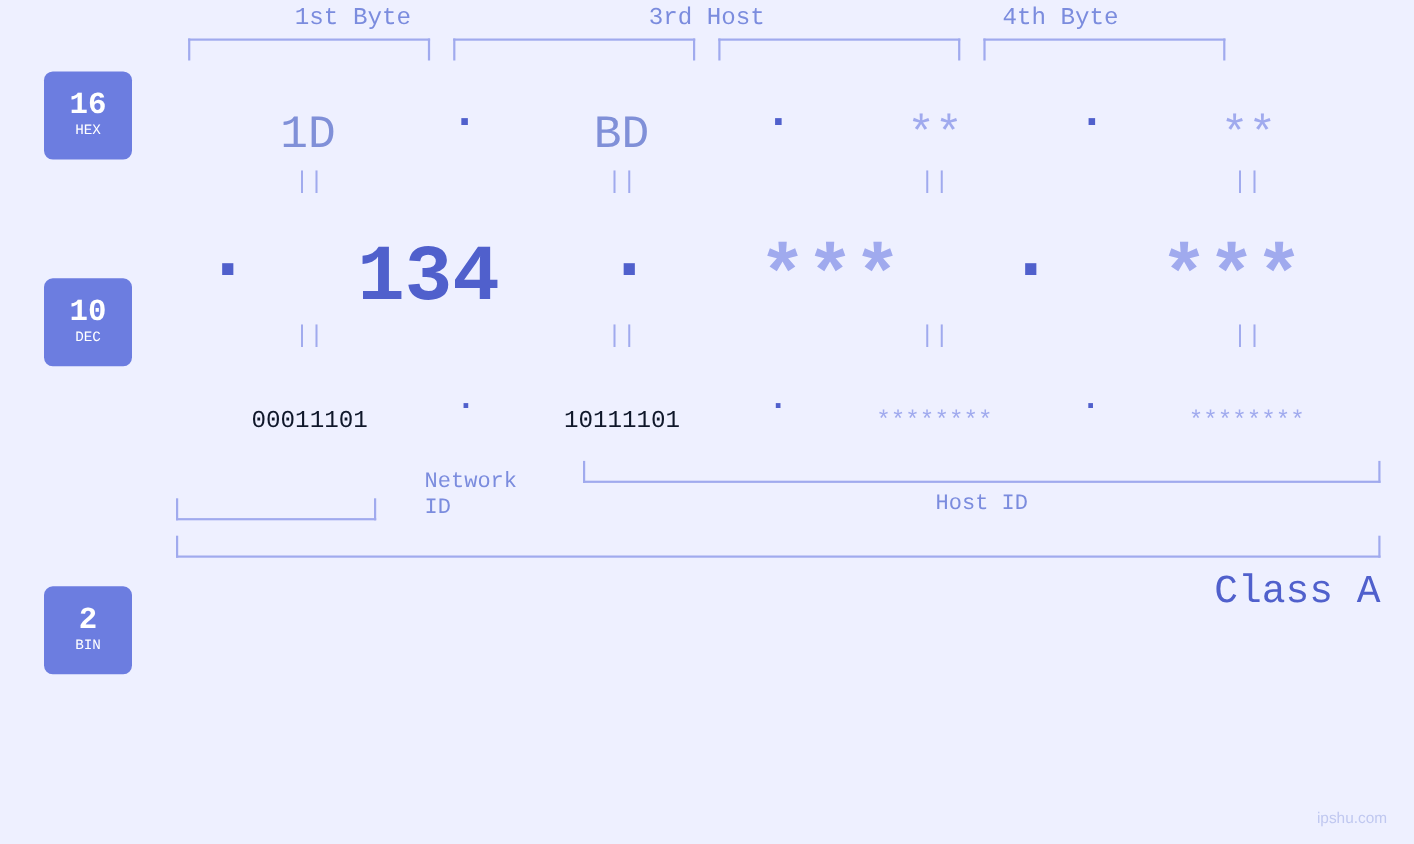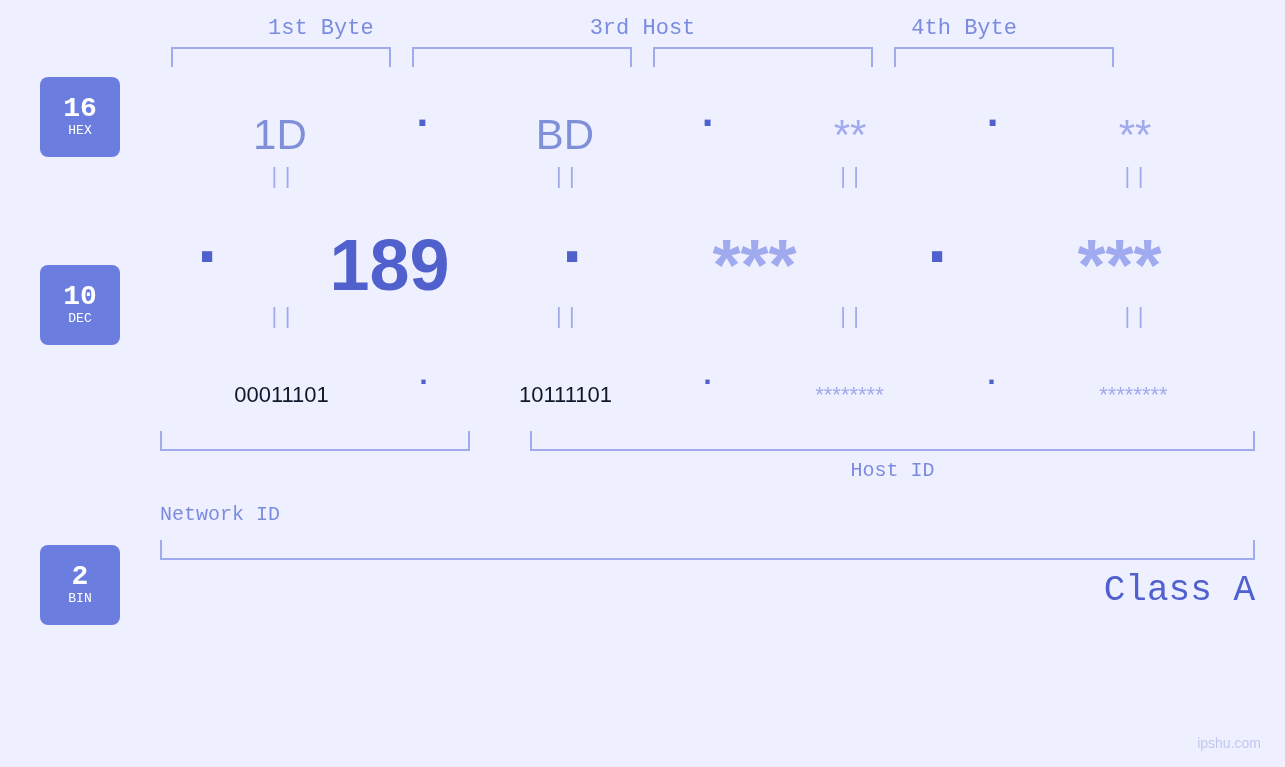--- a/index.html
+++ b/index.html
@@ -19,21 +19,21 @@
       display: flex;
       flex-direction: column;
       align-items: center;
     }
 
     
     .byte-headers {
       display: flex;
       width: 100%;
       padding: 0 160px;
-      margin-top: 16px;
+      margin-top: 4px;
       justify-content: space-around;
     }
 
     .byte-header {
       color: #7b8cde;
       font-size: 22px;
       font-family: 'Courier New', Courier, monospace;
       text-align: center;
       width: 220px;
     }
@@ -95,21 +95,21 @@
       display: flex;
       align-items: center;
       justify-content: space-around;
       height: 80px;
     }
 
     .byte-value {
       text-align: center;
       width: 220px;
       color: #7b8cde;
-      font-family: Liberation Sans, sans-serif;
+      font-family: Liberation Mono, monospace;
       margin-top: 35px;
     }
 
     .byte-value.hex-val {
       font-size: 42px;
       color: #8090d8;
     }
 
     .byte-value.dec-val {
       font-size: 72px;
@@ -240,21 +240,21 @@
         <div style="width:20px;"></div>
         <div class="equals-sign">||</div>
         <div style="width:20px;"></div>
         <div class="equals-sign">||</div>
         <div style="width:20px;"></div>
         <div class="equals-sign">||</div>
       </div>
 
       <div class="dec-row">
         <div class="dot dec-dot">.</div>
-        <div class="byte-value dec-val">189</div>
+        <div class="byte-value dec-val">134</div>
         <div class="dot dec-dot">.</div>
         <div class="byte-value dec-val masked">***</div>
         <div class="dot dec-dot">.</div>
         <div class="byte-value dec-val masked">***</div>
       </div>
 
       <div class="equals-row">
         <div class="equals-sign">||</div>
         <div style="width:20px;"></div>
         <div class="equals-sign">||</div>
@@ -269,21 +269,21 @@
         <div class="dot bin-dot">.</div>
         <div class="byte-value bin-val">10111101</div>
         <div class="dot bin-dot">.</div>
         <div class="byte-value bin-val masked">********</div>
         <div class="dot bin-dot">.</div>
         <div class="byte-value bin-val masked">********</div>
       </div>
 
       <div style="display:flex; align-items:flex-start; margin-top:14px; width:100%;">
 
-        <div style="display:flex; flex-direction:column; align-items:flex-start; width:310px;gap:44px;">
+        <div style="display:flex; flex-direction:row; align-items:flex-end; width:310px;gap:44px;">
           <div style="width:100%; height:20px; border-bottom:2px solid #a0aaee; border-left:2px solid #a0aaee; border-right:2px solid #a0aaee;"></div>
           <div style="color:#7b8cde; font-size:20px; font-family:'Courier New',Courier,monospace; margin-top:8px;">Network ID</div>
         </div>
         <div style="width:60px;"></div>
 
         <div style="display:flex; flex-direction:column; align-items:center; flex:1;">
           <div style="width:100%; height:20px; border-bottom:2px solid #a0aaee; border-left:2px solid #a0aaee; border-right:2px solid #a0aaee;"></div>
           <div style="color:#7b8cde; font-size:20px; font-family:'Courier New',Courier,monospace; margin-top:8px;">Host ID</div>
         </div>
       </div>

